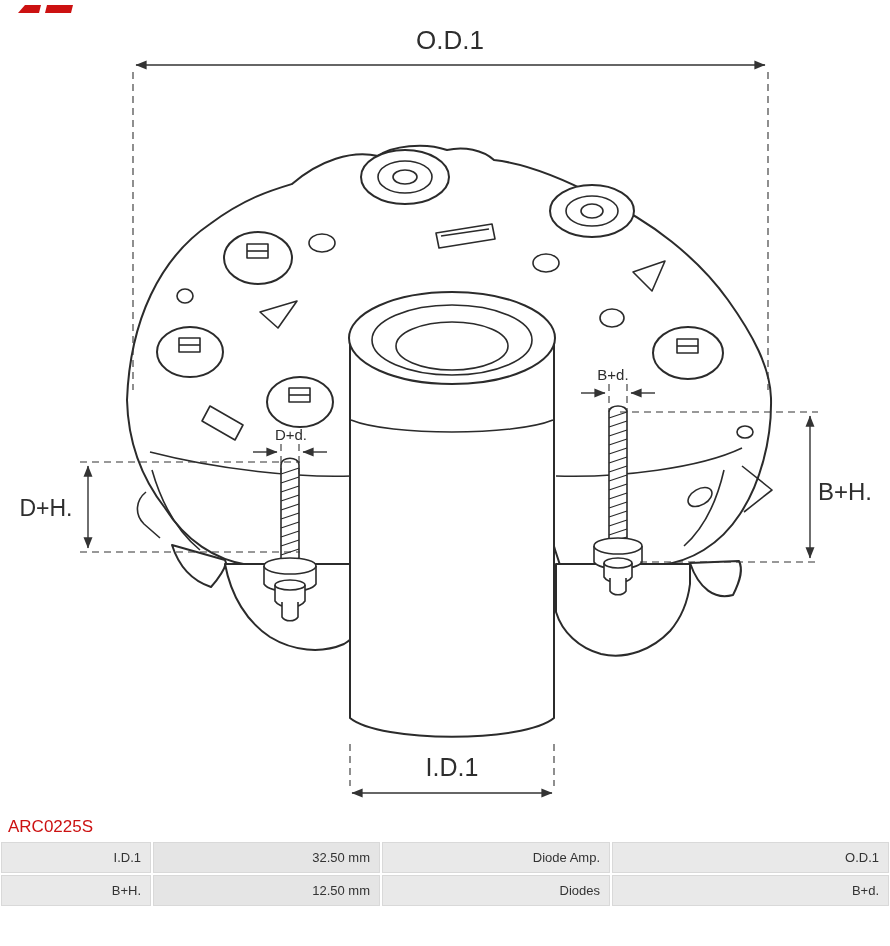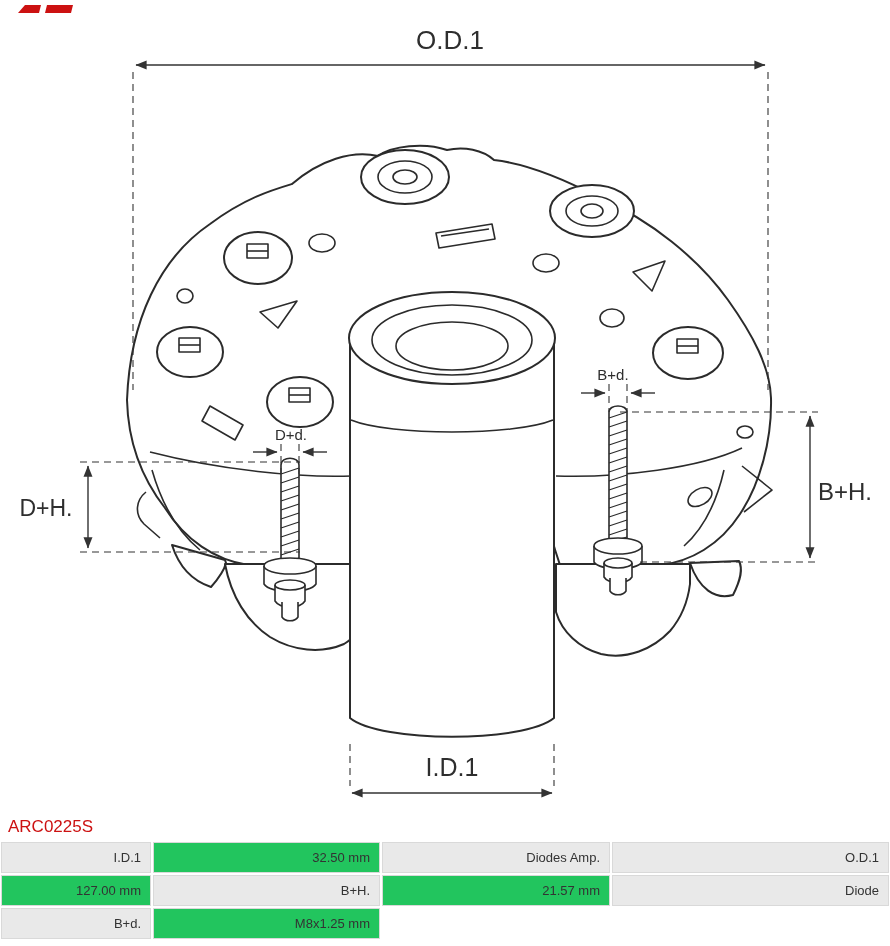--- a/index.html
+++ b/index.html
@@ -30,21 +30,21 @@
     display:grid; grid-template-columns:150px 227px 228px 277px;
     grid-auto-rows:31px; gap:2px;
   }
   .cell {
     display:flex; align-items:center; justify-content:flex-end;
     padding-right:9px; box-sizing:border-box;
     font-size:13px; color:#333; border:1px solid #d9d9d9;
     white-space:nowrap; overflow:hidden;
   }
   .lab { background:#e9e9e9; }
-  .val { background:#22c55e; }
+  .val { background:#e5e5e5; }
 </style>
 </head>
 <body>
 
 <div class="page">
 
   <div class="logo-fragment">
     <svg viewBox="0 0 70 9" width="70" height="9">
       <path d="M2,8 L9,0 L25,0 L23,8 Z" fill="#cc1111"></path>
       <path d="M29,8 L31,0 L57,0 L55,8 Z" fill="#cc1111"></path>
@@ -182,25 +182,23 @@
         <line class="dim" x1="655" y1="393" x2="631" y2="393" marker-end="url(#arr)"></line>
       </g>
     </svg>
   </div>
 
   <div class="part-number">ARC0225S</div>
 
   <div class="spec-table">
     <div class="cell lab">I.D.1</div>
     <div class="cell val">32.50 mm</div>
-    <div class="cell lab">Diodes Amp.</div>
+    <div class="cell lab">Diode Amp.</div>
 
     <div class="cell lab">O.D.1</div>
-    <div class="cell val">127.00 mm</div>
     <div class="cell lab">B+H.</div>
-    <div class="cell val">21.57 mm</div>
-
-    <div class="cell lab">Diode</div>
+    <div class="cell val">12.50 mm</div>
+
+    <div class="cell lab">Diodes</div>
     <div class="cell lab">B+d.</div>
-    <div class="cell val">M8x1.25 mm</div>
   </div>
 
 </div>
 
 </body></html>

